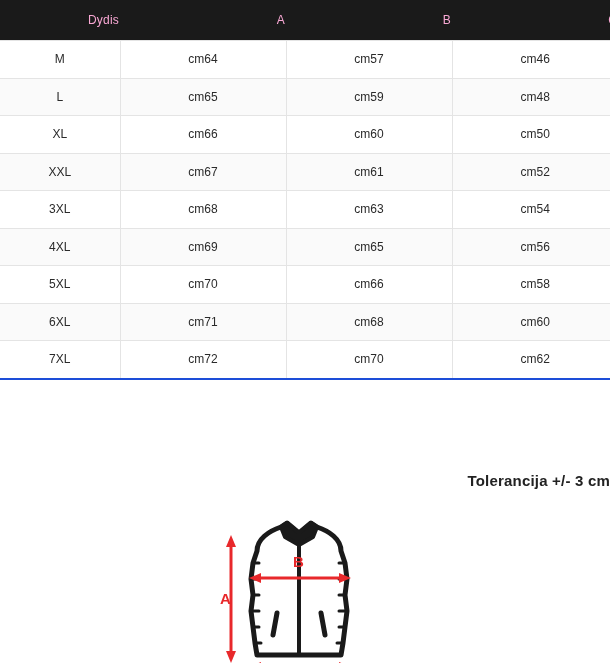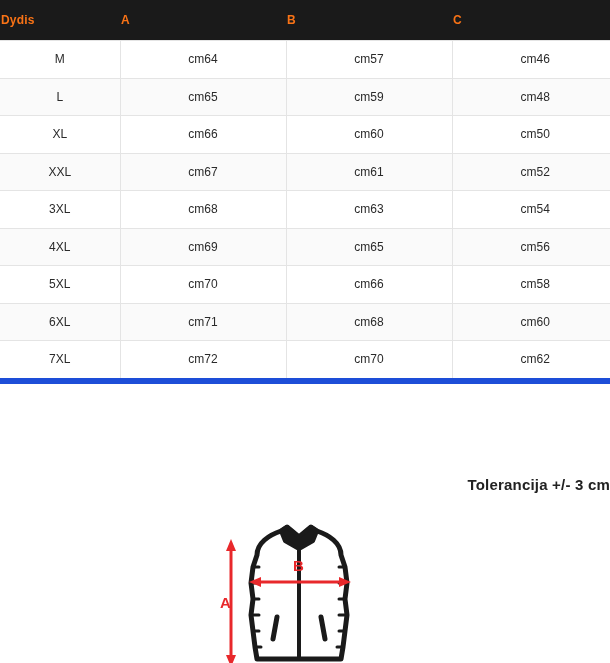--- a/index.html
+++ b/index.html
@@ -14,25 +14,25 @@
     color: #222222;
     overflow: hidden;
   }
   .size-table {
     width: 610px;
     border-collapse: collapse;
     table-layout: fixed;
   }
   .size-table thead th {
     background: #1a1a1a;
-    color: #f97316;
+    color: #f9a8d4;
     font-size: 12px;
-    font-weight: bold;
+    font-weight: normal;
     height: 38px;
-    text-align: left;
+    text-align: right;
     border: none;
     letter-spacing: 0.2px;
   }
   .size-table tbody td {
     font-size: 12px;
     height: 34.5px;
     text-align: center;
     border: 1px solid #e4e4e4;
     color: #2a2a2a;
     background: #ffffff;
@@ -42,21 +42,21 @@
   }
   .size-table td:first-child,
   .size-table th:first-child {
     border-left: none;
   }
   .size-table td:last-child,
   .size-table th:last-child {
     border-right: none;
   }
   .size-table tbody tr:last-child td {
-    border-bottom: 6px solid #1d4ed8;
+    border-bottom: 2px solid #1d4ed8;
   }
   .col-size { width: 118px; }
   .col-a { width: 164px; }
   .col-b { width: 164px; }
   .col-c { width: 164px; }
 
   .tolerance {
     text-align: right;
     font-size: 15px;
     font-weight: bold;

